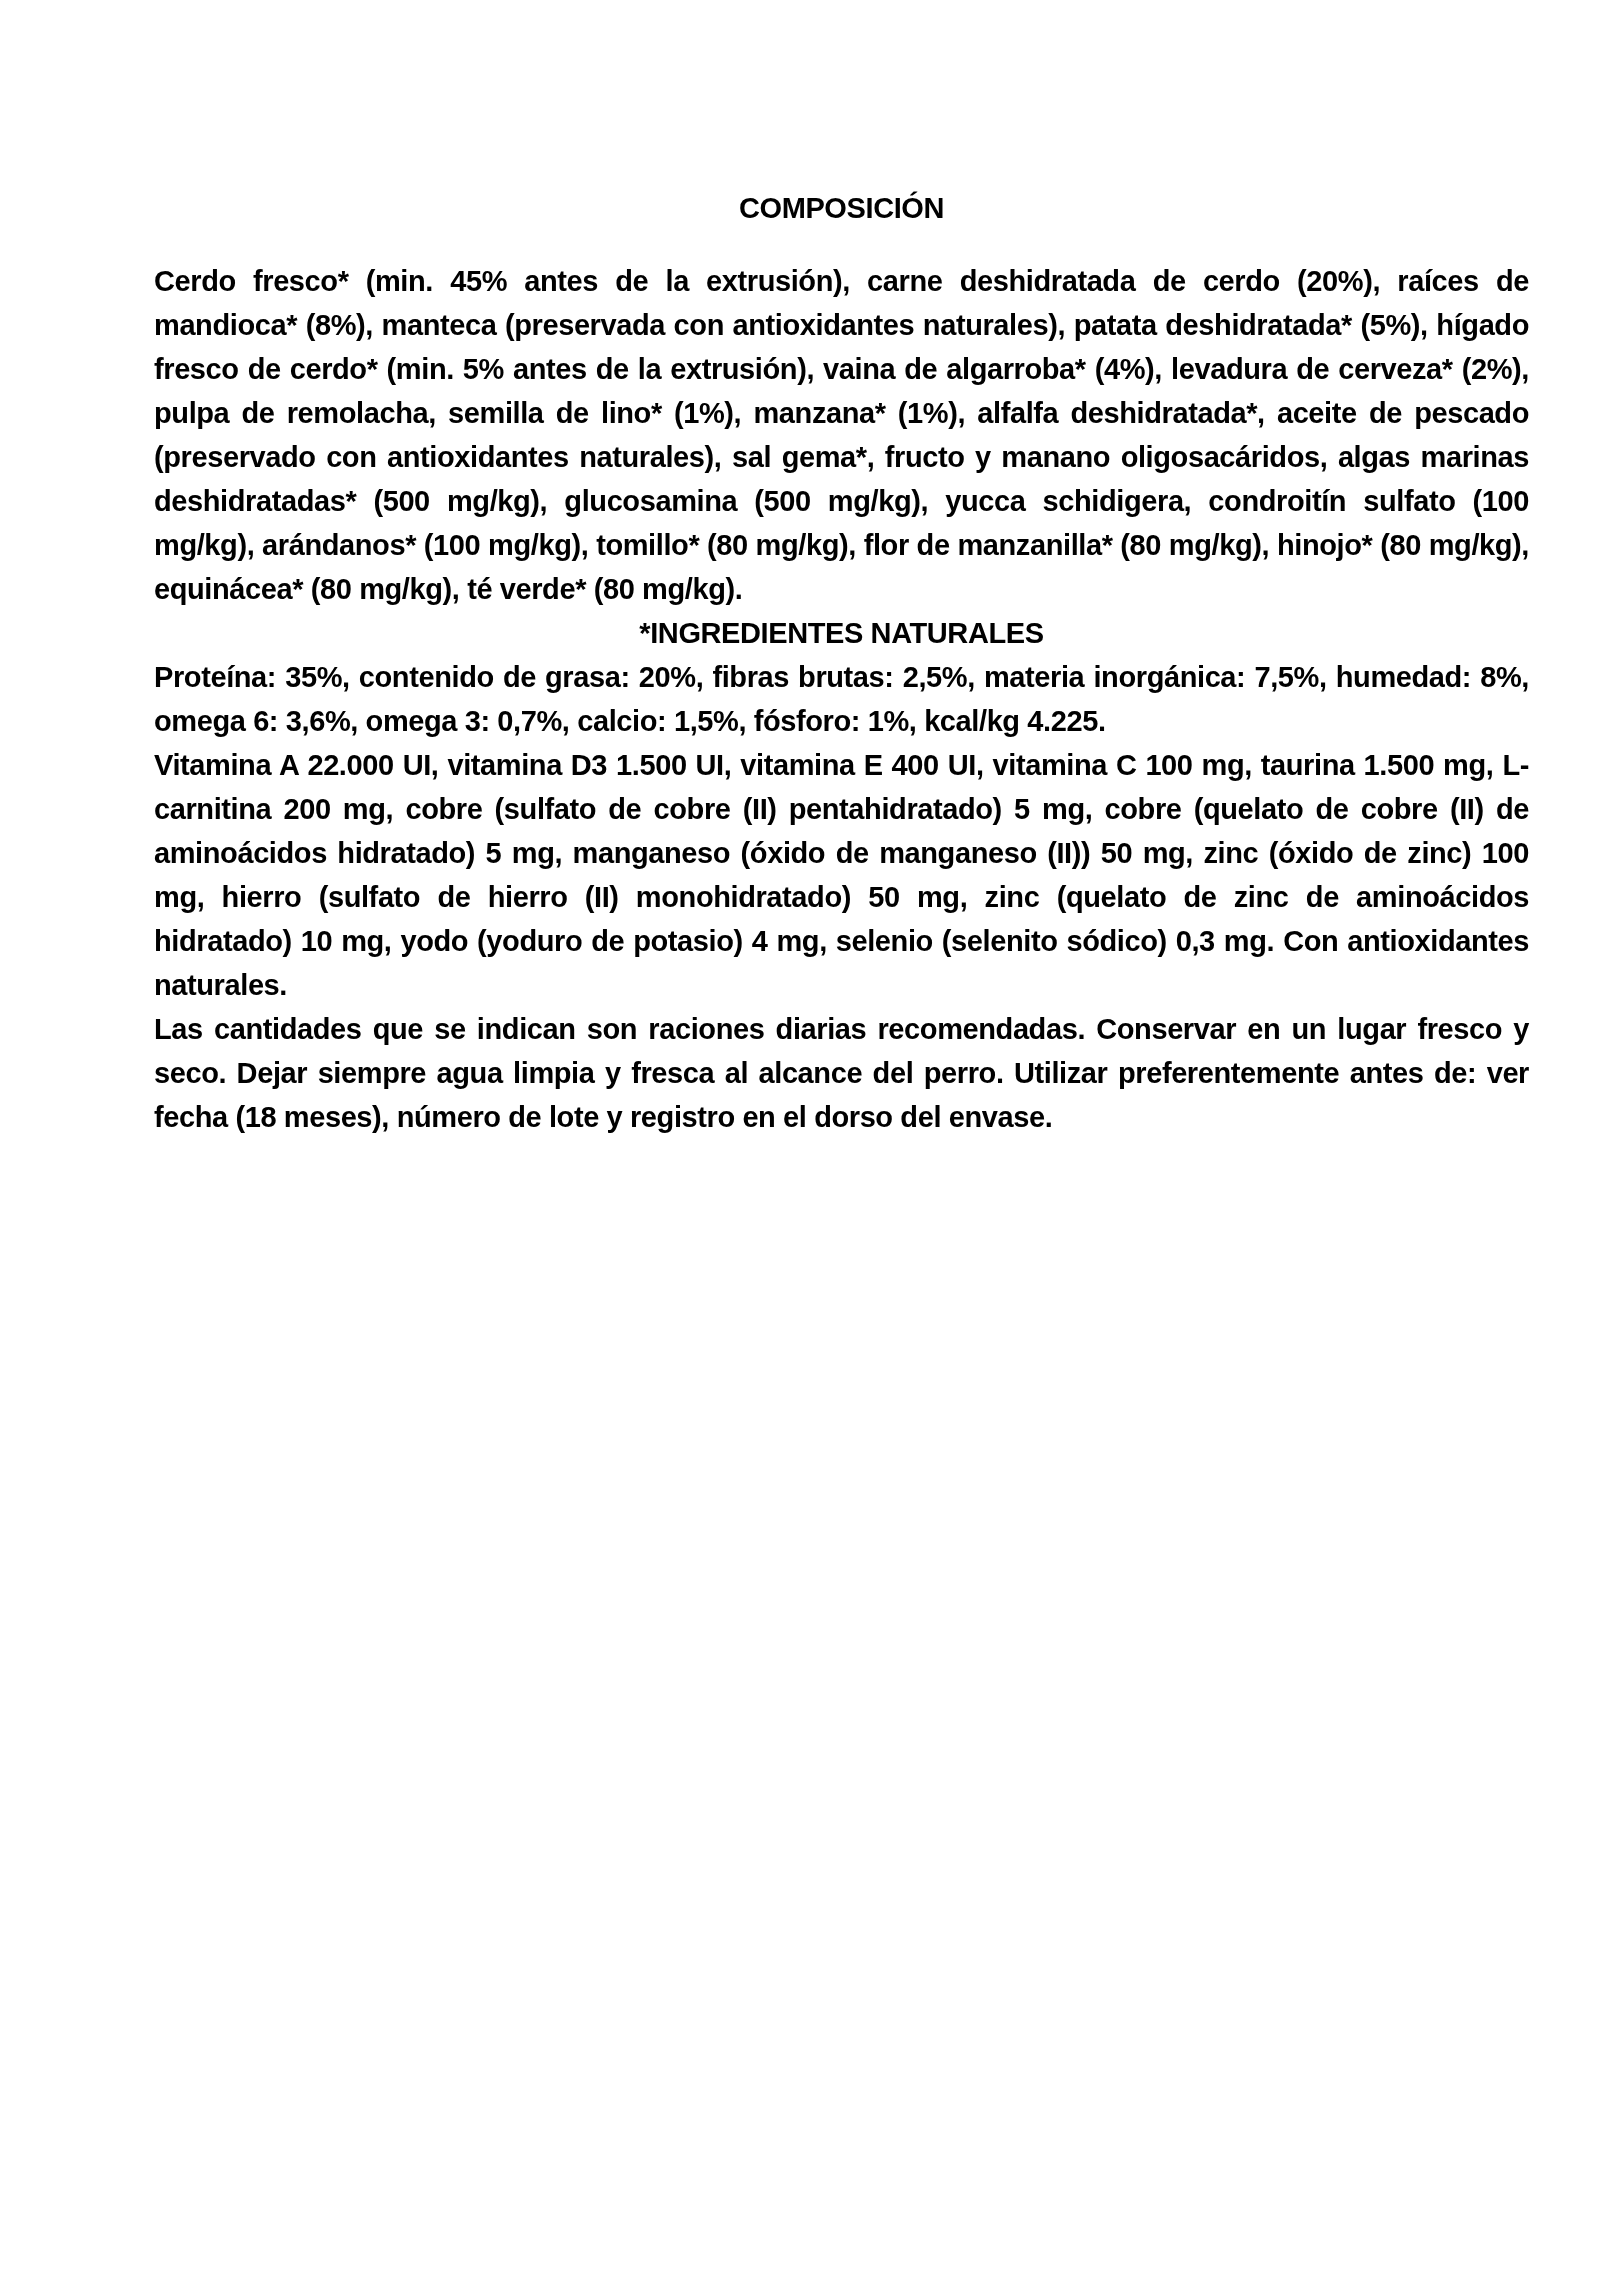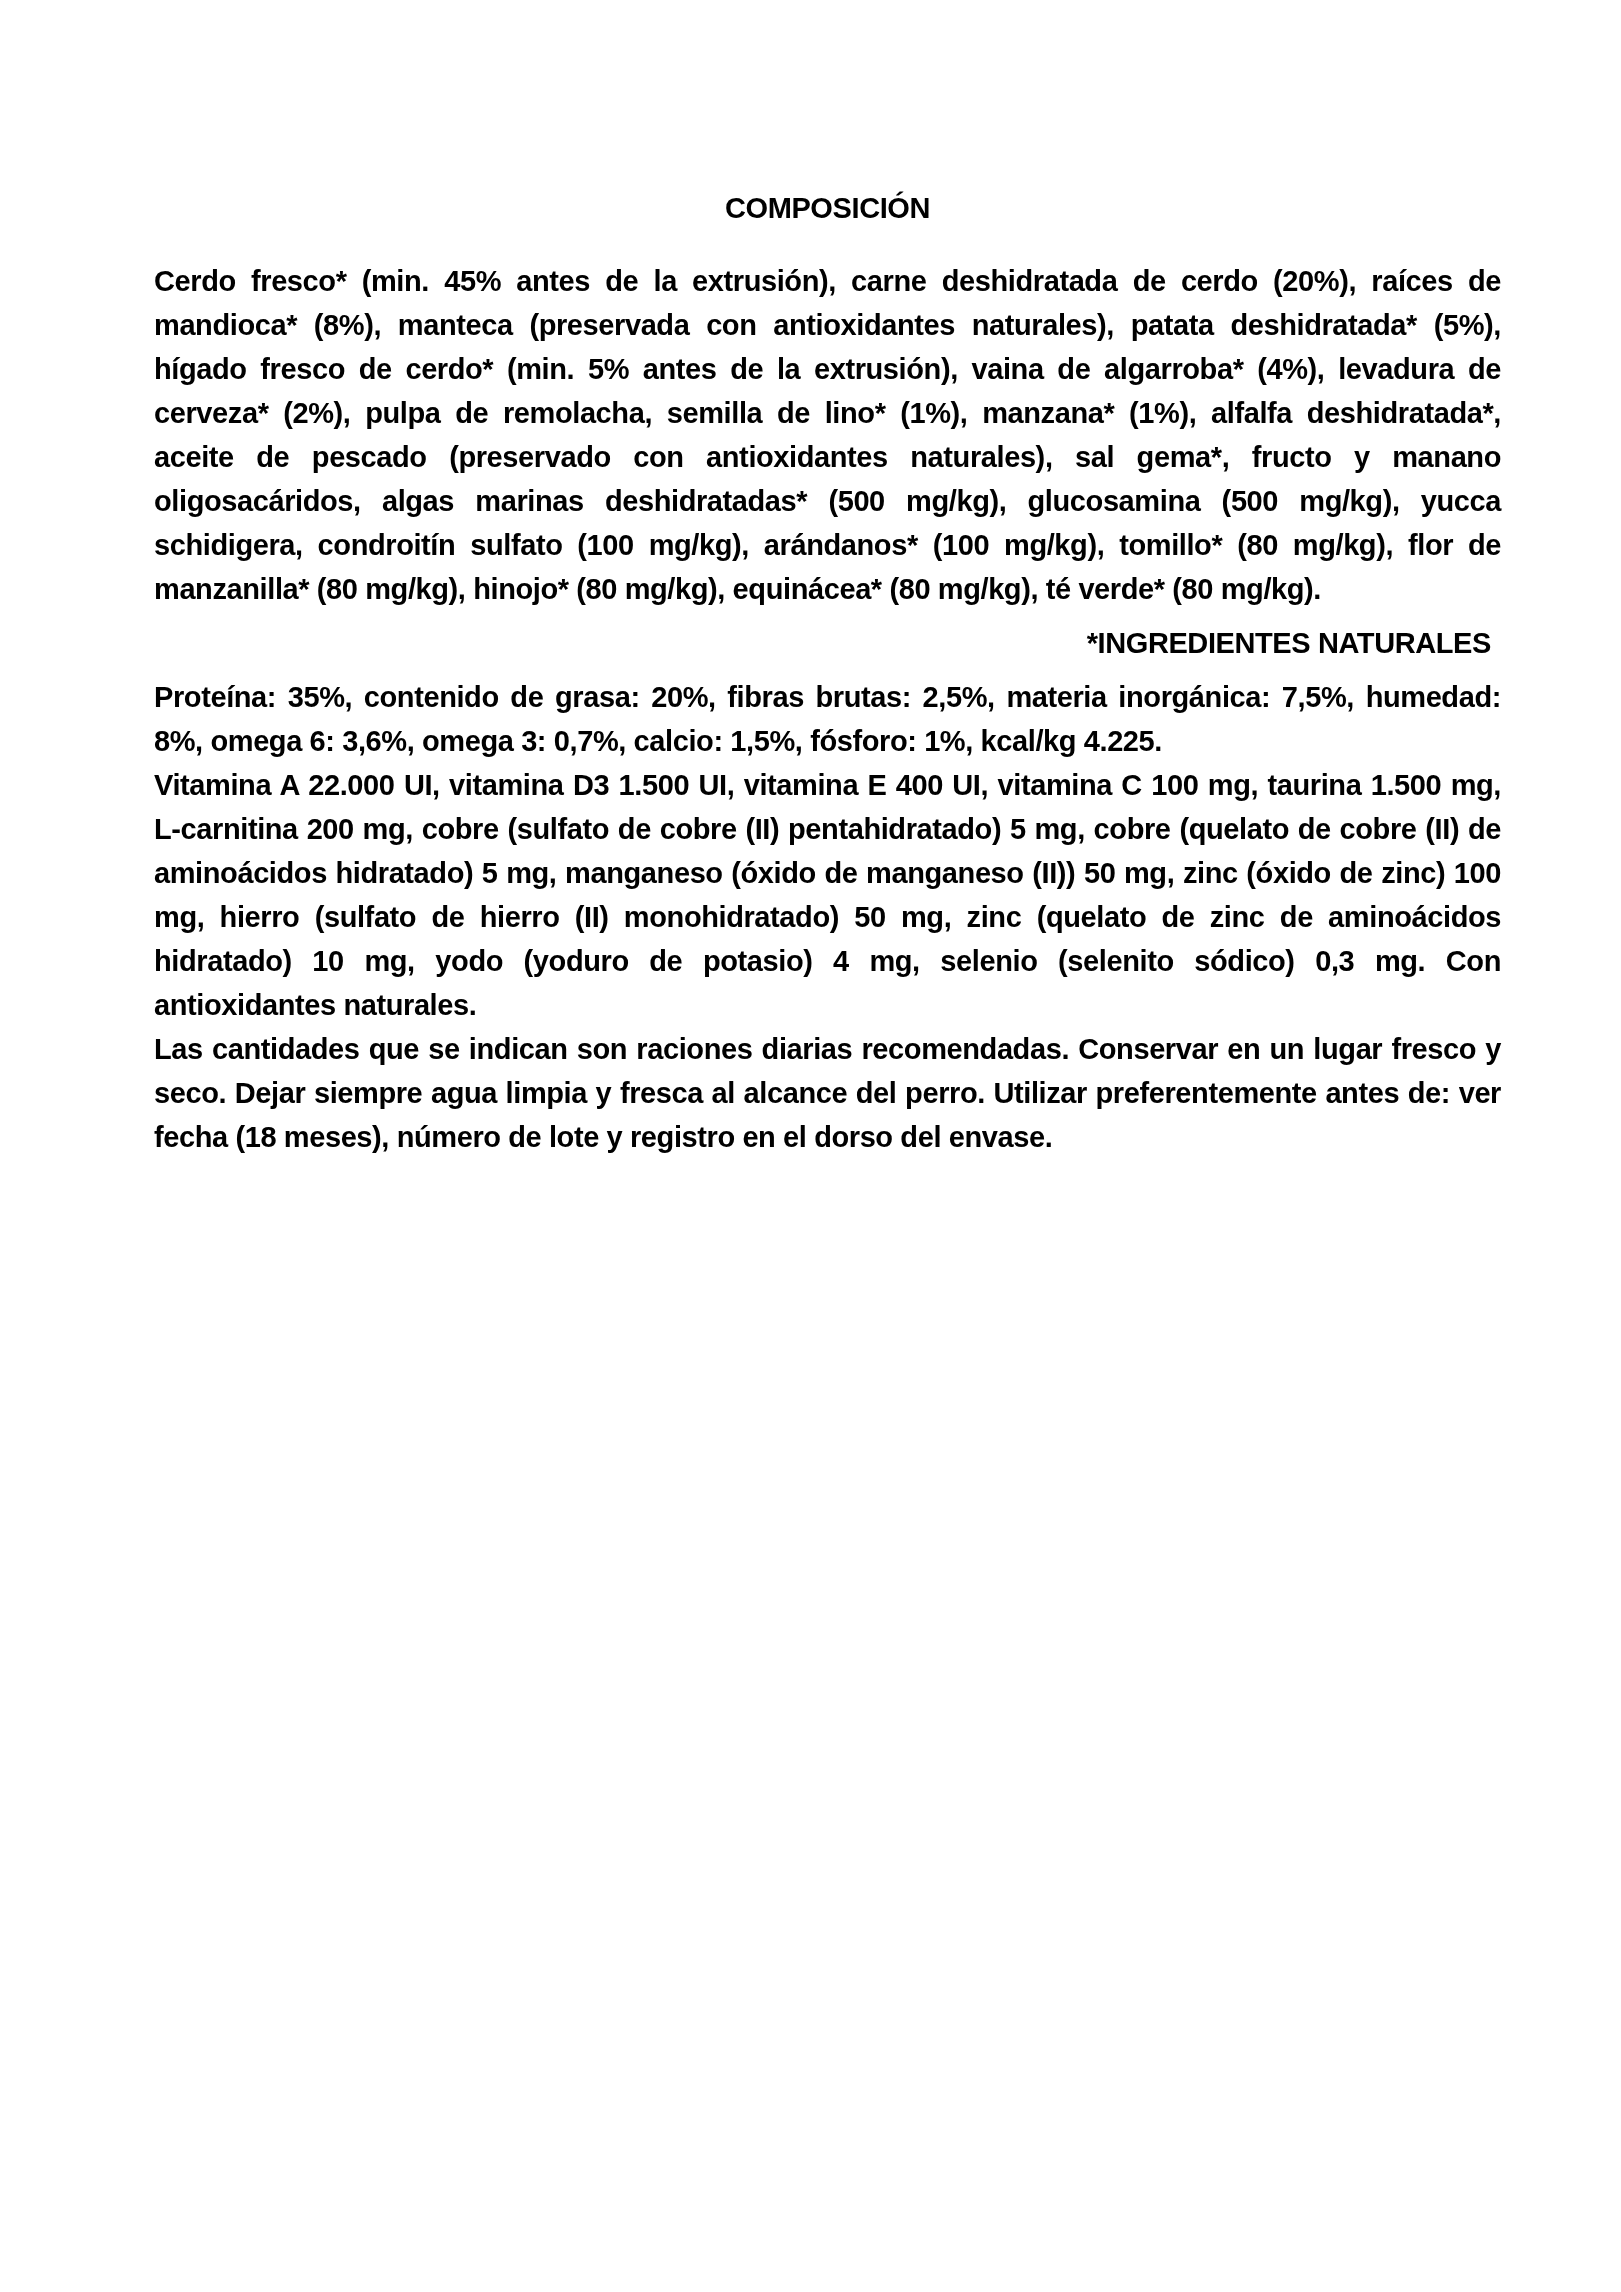--- a/index.html
+++ b/index.html
@@ -7,21 +7,21 @@
     padding: 0;
     background: #ffffff;
   }
   .page {
     position: relative;
     width: 1621px;
     height: 2082px;
     box-sizing: border-box;
     background: #ffffff;
     color: #000000;
-    padding: 186px 120px 0 154px;
+    padding: 186px 92px 0 154px;
     overflow: hidden;
     font-family: "Liberation Sans", "DejaVu Sans", sans-serif;
     font-weight: 700;
     font-size: 29px;
     line-height: 44px;
     letter-spacing: -0.4px;
   }
   .section-heading {
     margin: 103px 0 29px 0;
     font-size: 29px;
@@ -31,22 +31,22 @@
   }
   .section:first-child .section-heading {
     margin-top: 0;
   }
   .body-paragraph {
     margin: 0;
     text-align: justify;
     text-justify: inter-word;
   }
   .note-line {
-    margin: 10px;
-    text-align: right;
+    margin: 0;
+    text-align: center;
   }
 </style>
 </head>
 <body>
 
 <div class="page">
 
   <div class="section">
     <h2 class="section-heading">COMPOSICIÓN</h2>
     <p class="body-paragraph">Cerdo fresco* (min. 45% antes de la extrusión), carne deshidratada de cerdo (20%), raíces de mandioca* (8%), manteca (preservada con antioxidantes naturales), patata deshidratada* (5%), hígado fresco de cerdo* (min. 5% antes de la extrusión), vaina de algarroba* (4%), levadura de cerveza* (2%), pulpa de remolacha, semilla de lino* (1%), manzana* (1%), alfalfa deshidratada*, aceite de pescado (preservado con antioxidantes naturales), sal gema*, fructo y manano oligosacáridos, algas marinas deshidratadas* (500 mg/kg), glucosamina (500 mg/kg), yucca schidigera, condroitín sulfato (100 mg/kg), arándanos* (100 mg/kg), tomillo* (80 mg/kg), flor de manzanilla* (80 mg/kg), hinojo* (80 mg/kg), equinácea* (80 mg/kg), té verde* (80 mg/kg).</p>

